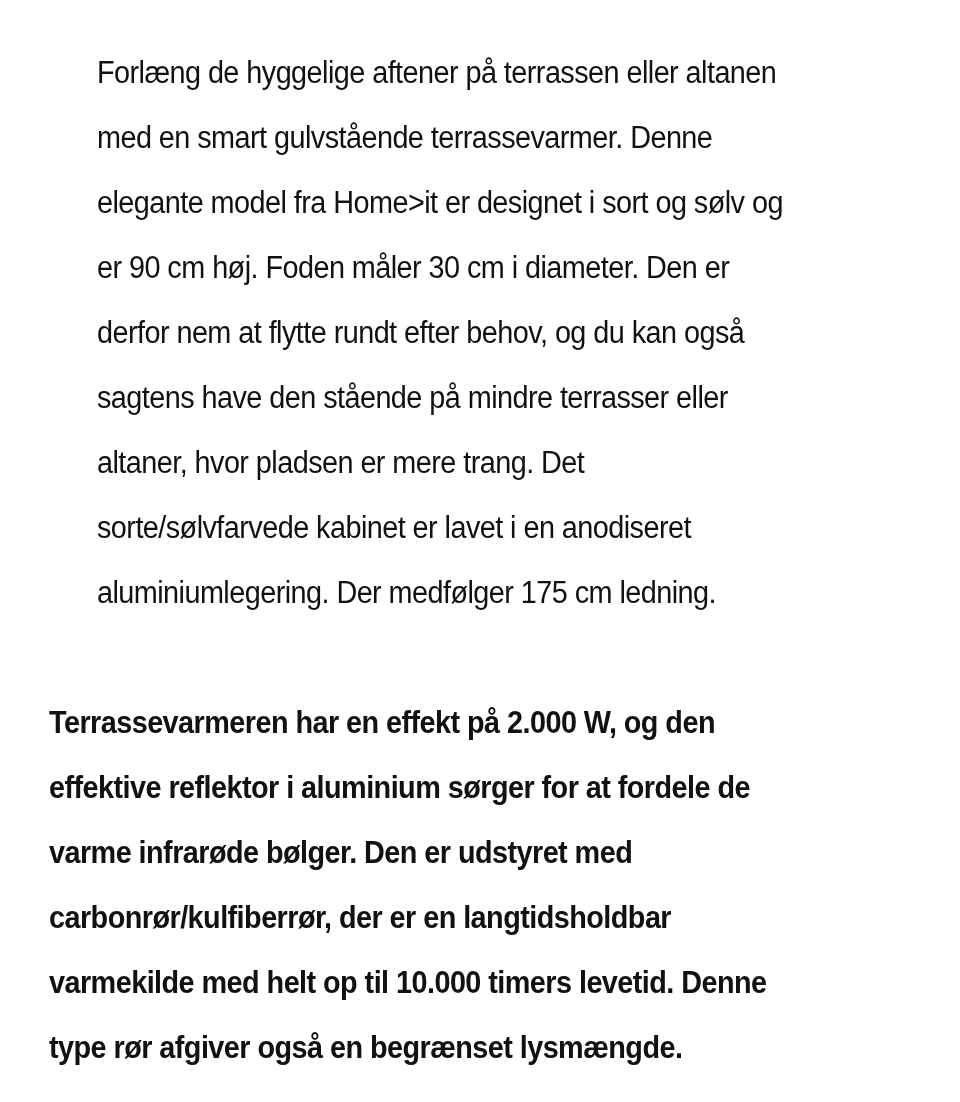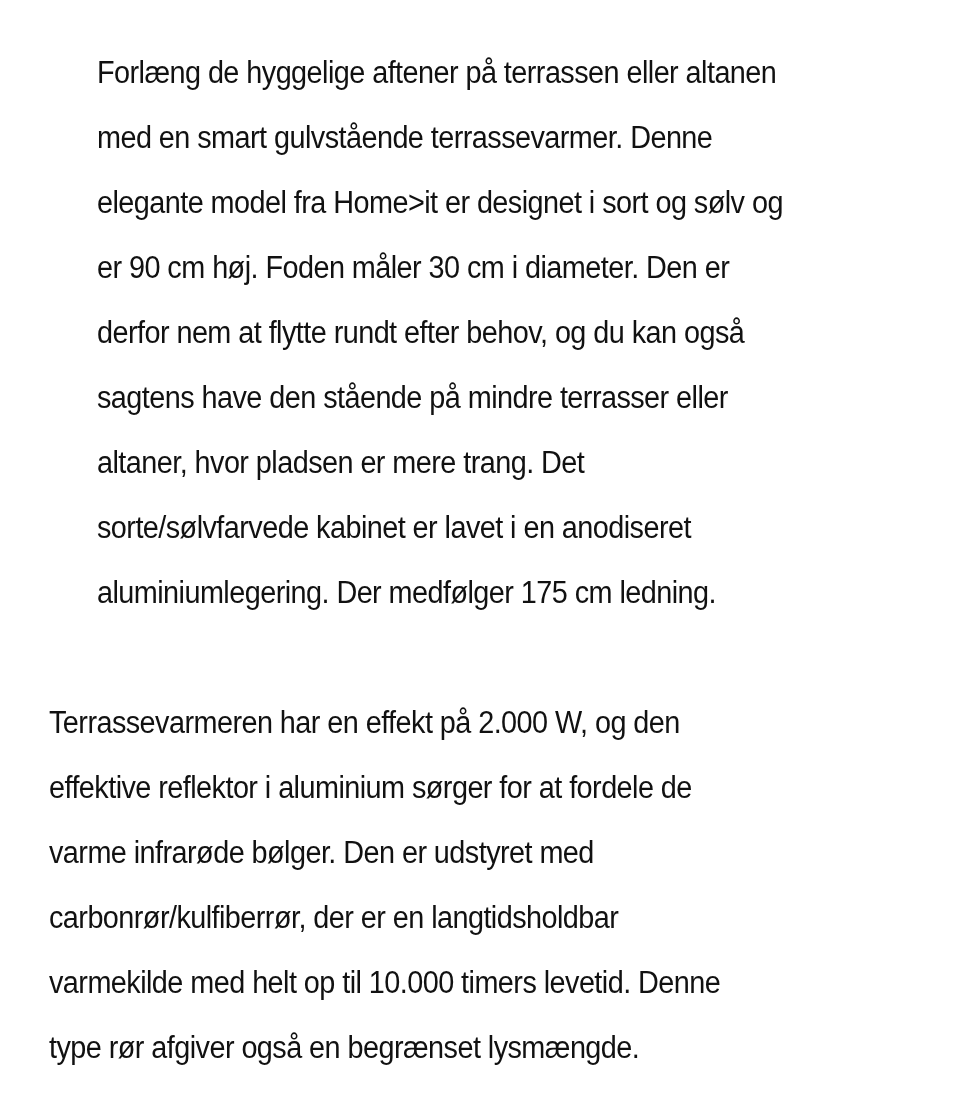--- a/index.html
+++ b/index.html
@@ -18,21 +18,21 @@
       left: 49px;
       top: 0;
       width: 900px;
     }
     .paragraph {
       position: absolute;
       left: 0;
       width: 900px;
     }
     .para-1 { top: 40px; margin-left: 48px; }
-    .para-2 { top: 690px; }
+    .para-2 { top: 690px; font-weight: bold; }
     .line {
       display: block;
       white-space: nowrap;
       font-family: "Liberation Sans", sans-serif;
       font-size: 31px;
       line-height: 65px;
       height: 65px;
       color: #111111;
       letter-spacing: -0.6px;
       transform: scaleX(0.93);

